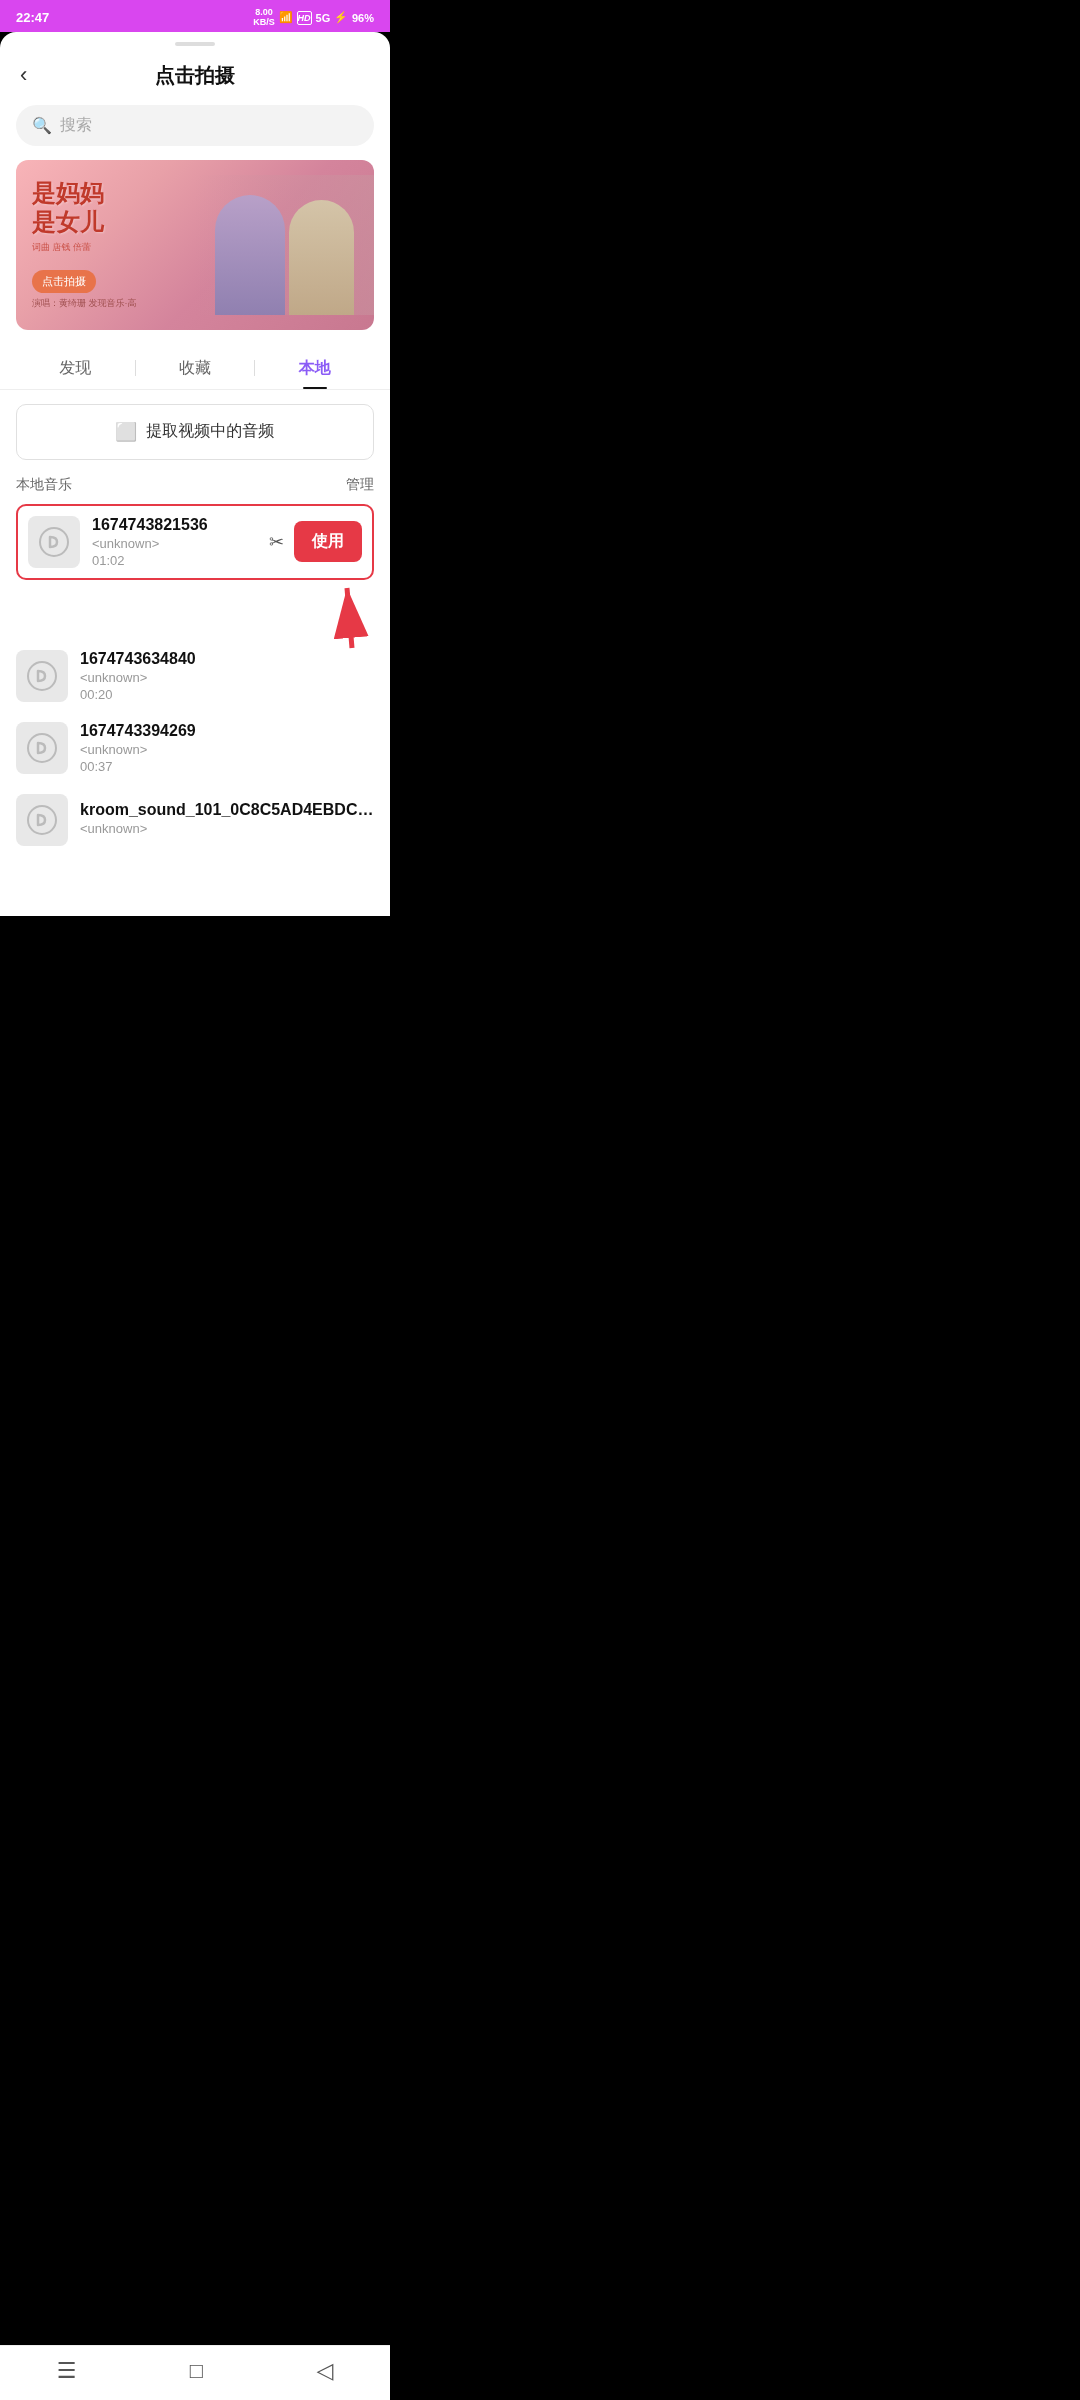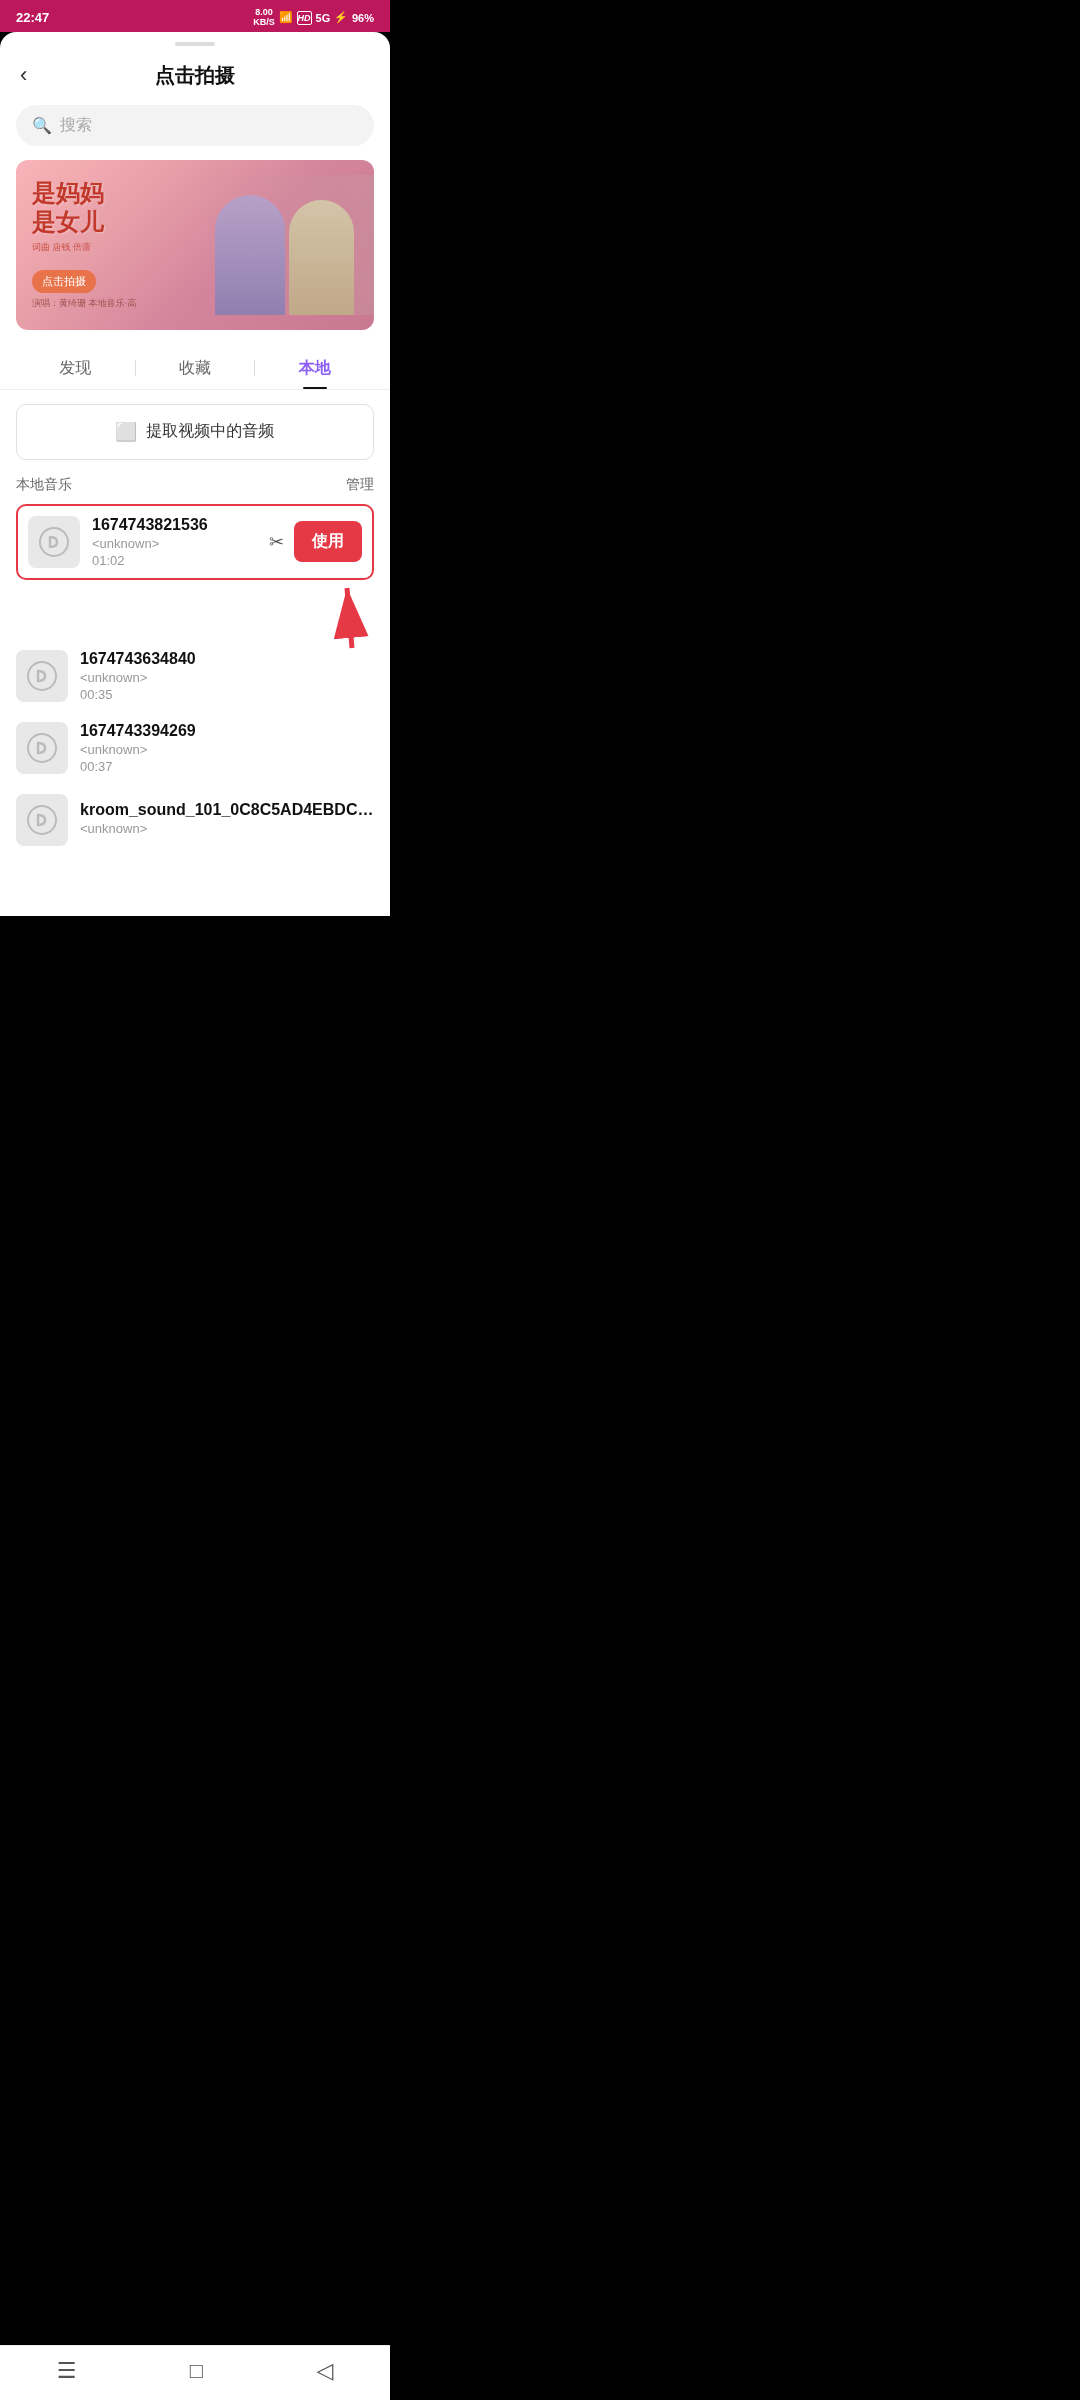--- a/index.html
+++ b/index.html
@@ -7,21 +7,21 @@
     
     body {
       width: 390px;
       min-height: 860px;
       font-family: -apple-system, 'PingFang SC', 'Helvetica Neue', sans-serif;
       background: #000;
       overflow-x: hidden;
     }
 
     .status-bar {
-      background: #be185d;
+      background: #d946ef;
       color: #fff;
       display: flex;
       justify-content: space-between;
       align-items: center;
       padding: 8px 16px 4px;
       font-size: 13px;
       font-weight: 600;
     }
 
     .status-right {
@@ -388,21 +388,21 @@
   </div>
 
   <div class="banner">
     <div class="banner-text-area">
       <div class="banner-main-text">
         <span>是妈妈</span><br>
         <span>是女儿</span>
       </div>
       <div class="banner-sub-info">词曲  唐钱  倍蕾</div>
       <div class="banner-btn">点击拍摄</div>
-      <div class="banner-singer">演唱：黄绮珊 本地音乐·高</div>
+      <div class="banner-singer">演唱：黄绮珊 发现音乐·高</div>
     </div>
     <div class="banner-figures">
       <div class="figure-1"></div>
       <div class="figure-2"></div>
     </div>
   </div>
 
   <div class="tabs-row">
     <div class="tab-item">发现</div>
     <div class="tab-divider"></div>
@@ -453,21 +453,21 @@
     <div class="music-item" style="margin-top:60px;">
       <div class="music-thumb">
         <svg width="30" height="30" viewBox="0 0 30 30">
           <circle cx="15" cy="15" r="14" fill="none" stroke="#bbb" stroke-width="2"></circle>
           <path d="M11 10 L11 20 M11 10 Q18 10 18 15 Q18 20 11 20" stroke="#bbb" stroke-width="2.5" fill="none" stroke-linecap="round"></path>
         </svg>
       </div>
       <div class="music-info">
         <div class="music-title">1674743634840</div>
         <div class="music-artist">&lt;unknown&gt;</div>
-        <div class="music-duration">00:35</div>
+        <div class="music-duration">00:20</div>
       </div>
     </div>
 
     <div class="music-item">
       <div class="music-thumb">
         <svg width="30" height="30" viewBox="0 0 30 30">
           <circle cx="15" cy="15" r="14" fill="none" stroke="#bbb" stroke-width="2"></circle>
           <path d="M11 10 L11 20 M11 10 Q18 10 18 15 Q18 20 11 20" stroke="#bbb" stroke-width="2.5" fill="none" stroke-linecap="round"></path>
         </svg>
       </div>

